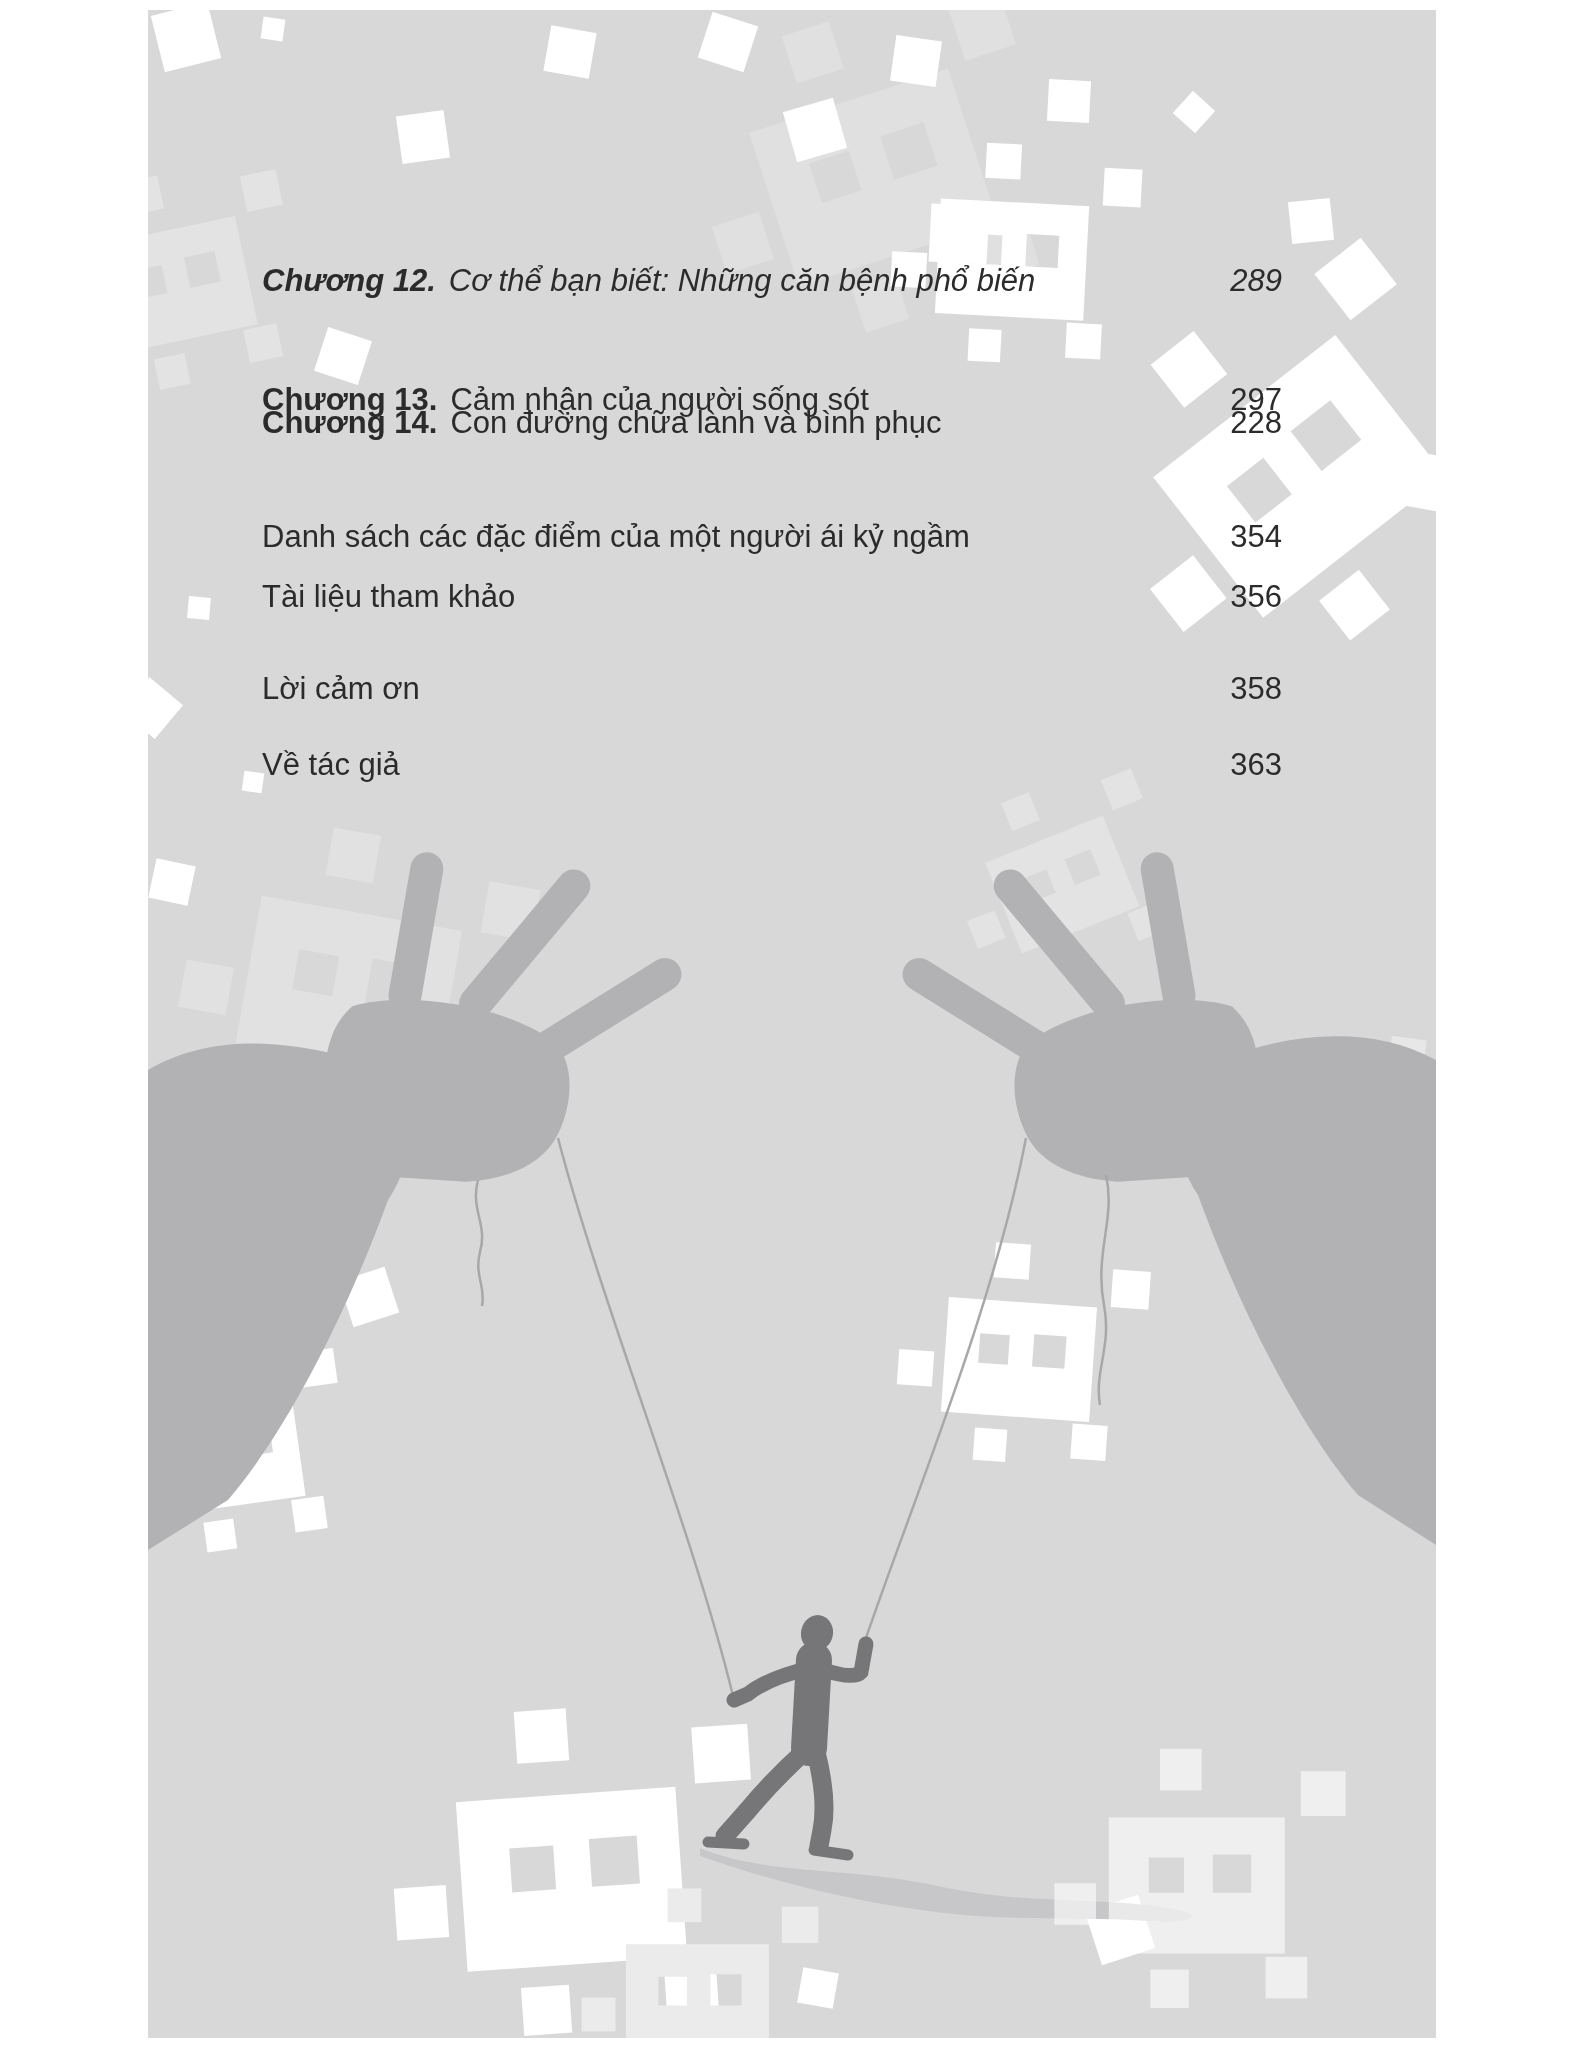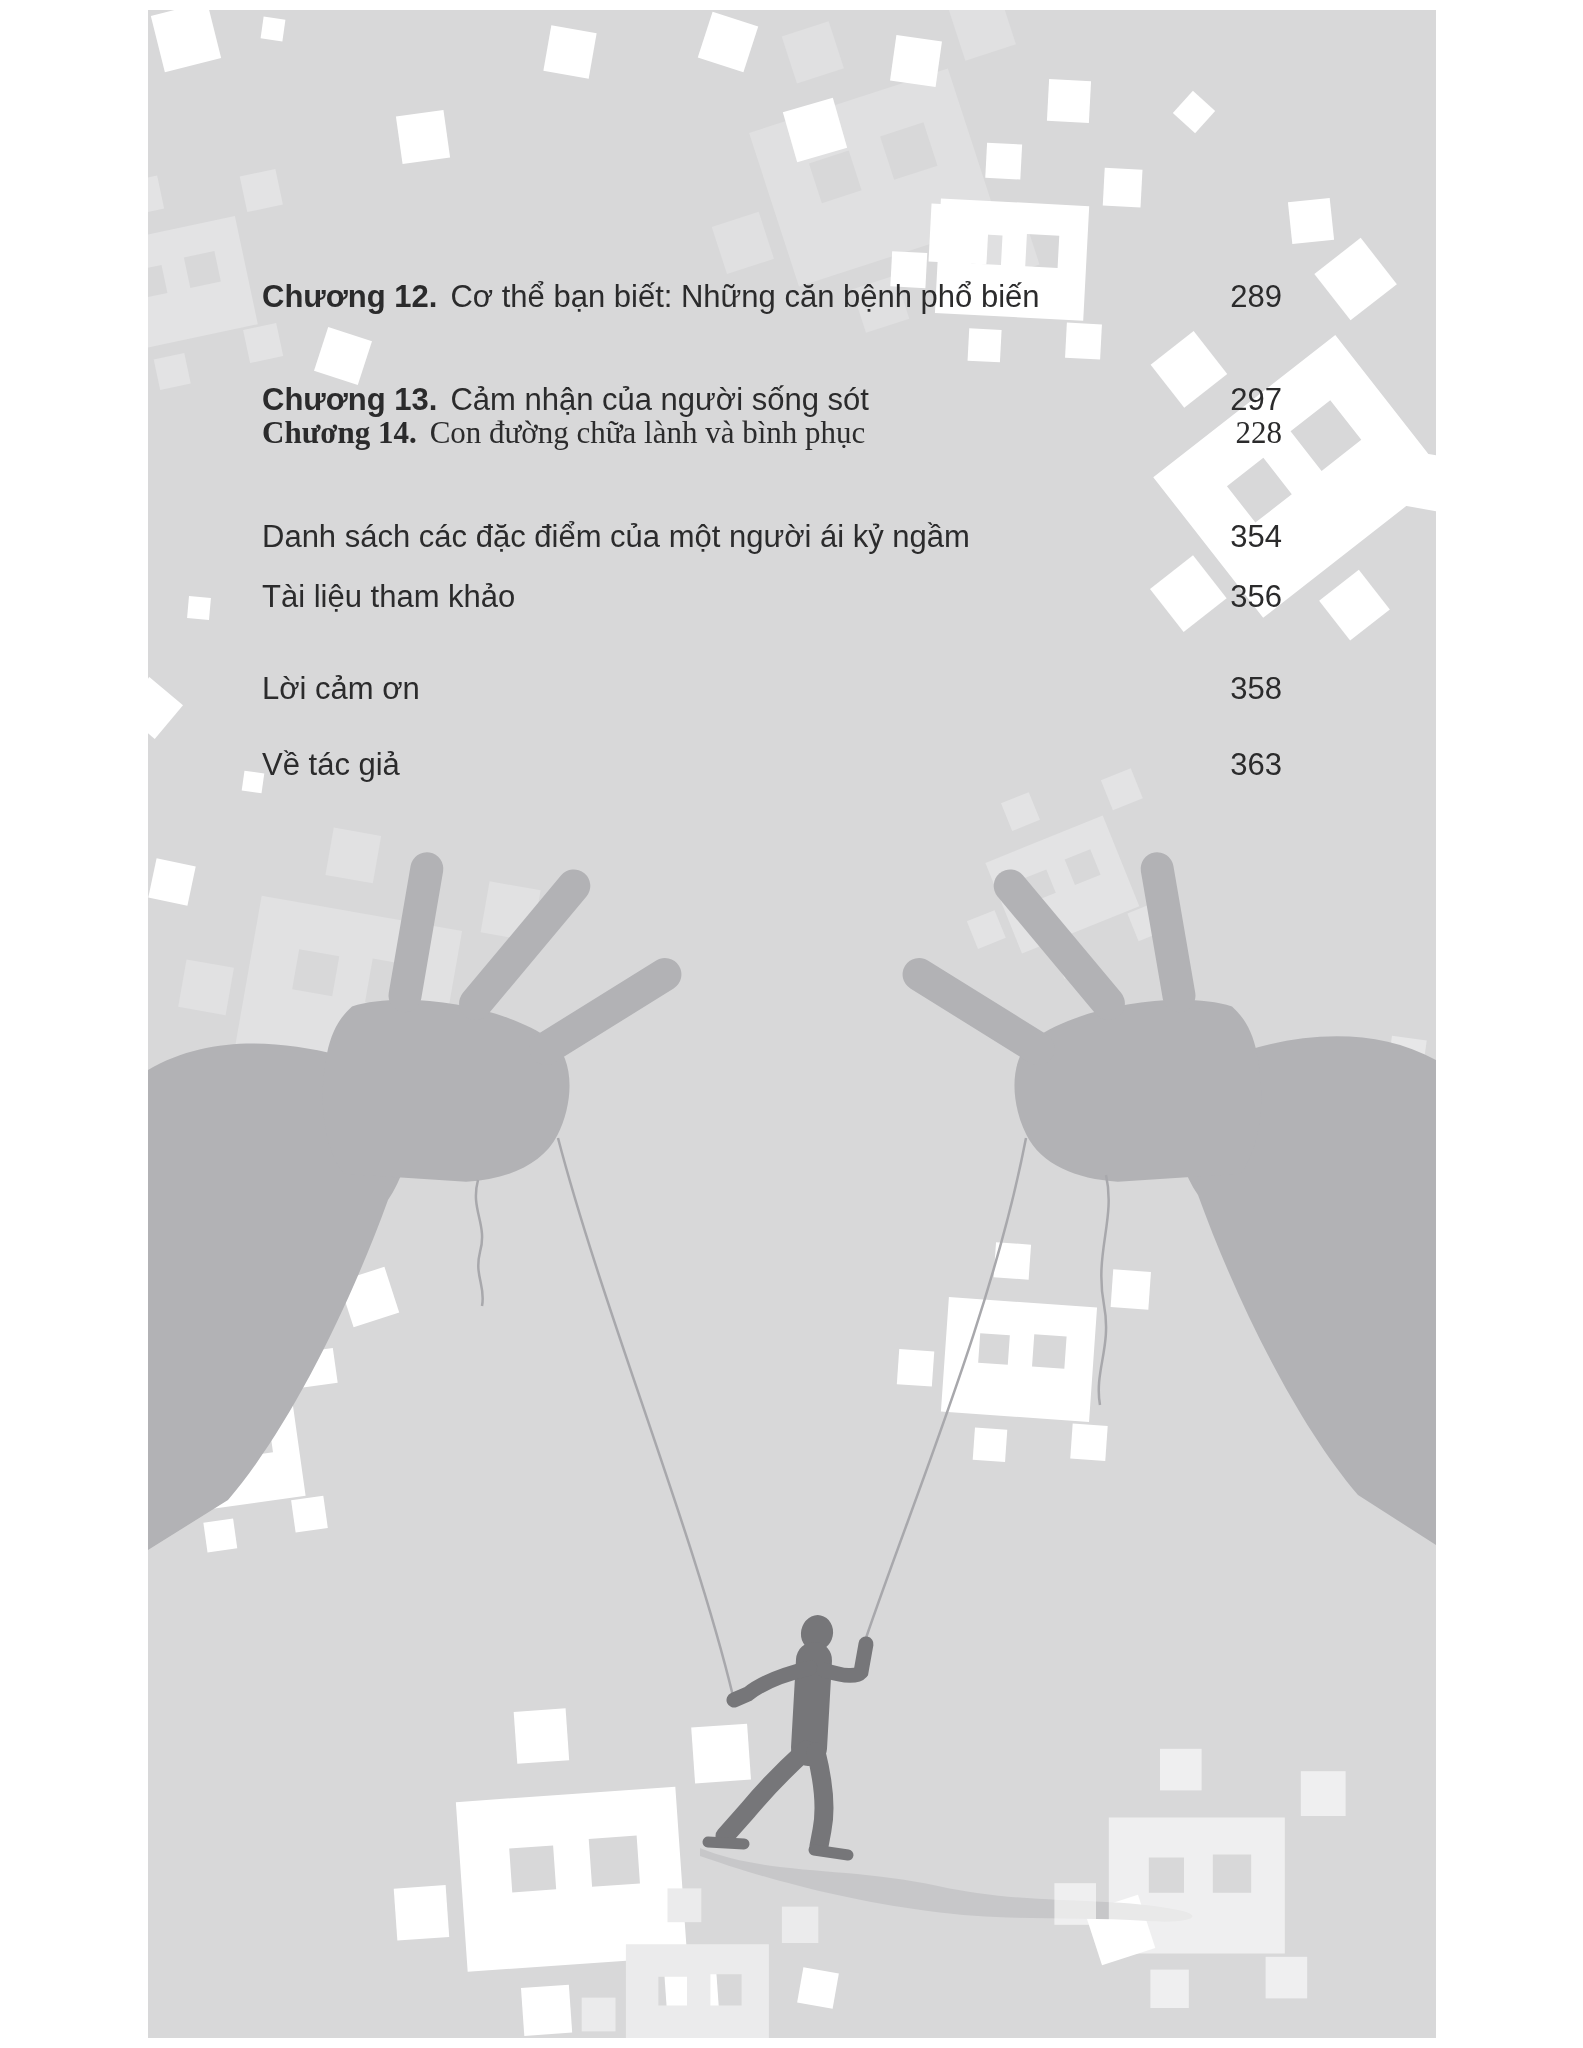--- a/index.html
+++ b/index.html
@@ -125,31 +125,31 @@
       <path d="M 668,1742 Q 680,1790 674,1820 L 671,1836" stroke-width="19" fill="none"></path>
       <path d="M 666,1840 L 700,1845" stroke-width="11" fill="none"></path>
     </g>
   </svg>
 
   <svg id="clusters-top" class="layer" viewBox="0 0 1288 2028" aria-hidden="true">
       <use href="#invader" xlink:href="#invader" fill="rgba(255,255,255,0.6)" transform="translate(1052,1870) rotate(0) scale(1.6) translate(-87,-84)"></use>
     </svg>
 
   <div id="toc">
-      <div class="toc-row" style="top: 264px;">
+      <div class="toc-row" style="top: 248px; font-style: italic;">
         <span class="toc-prefix">Chương 12.</span>
         <span class="toc-title">Cơ thể bạn biết: Những căn bệnh phổ biến</span>
         <span class="toc-page">289</span>
       </div>
       <div class="toc-row" style="top: 326px; margin-top: 41px;">
         <span class="toc-prefix">Chương 13.</span>
         <span class="toc-title">Cảm nhận của người sống sót</span>
         <span class="toc-page">297</span>
       </div>
-      <div class="toc-row" style="top: 400px; font-family: Liberation Serif, serif;">
+      <div class="toc-row" style="top: 390px;">
         <span class="toc-prefix">Chương 14.</span>
         <span class="toc-title">Con đường chữa lành và bình phục</span>
         <span class="toc-page">228</span>
       </div>
       <div class="toc-row" style="top: 504px;">
         <span class="toc-title">Danh sách các đặc điểm của một người ái kỷ ngầm</span>
         <span class="toc-page">354</span>
       </div>
       <div class="toc-row" style="top: 564px;">
         <span class="toc-title">Tài liệu tham khảo</span>

